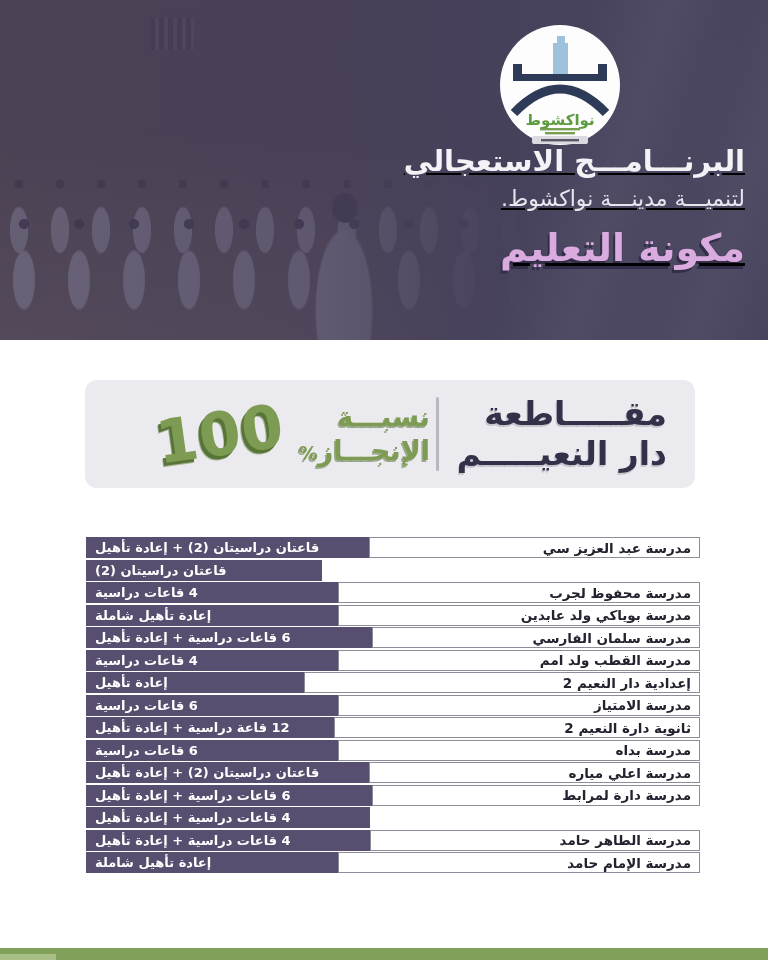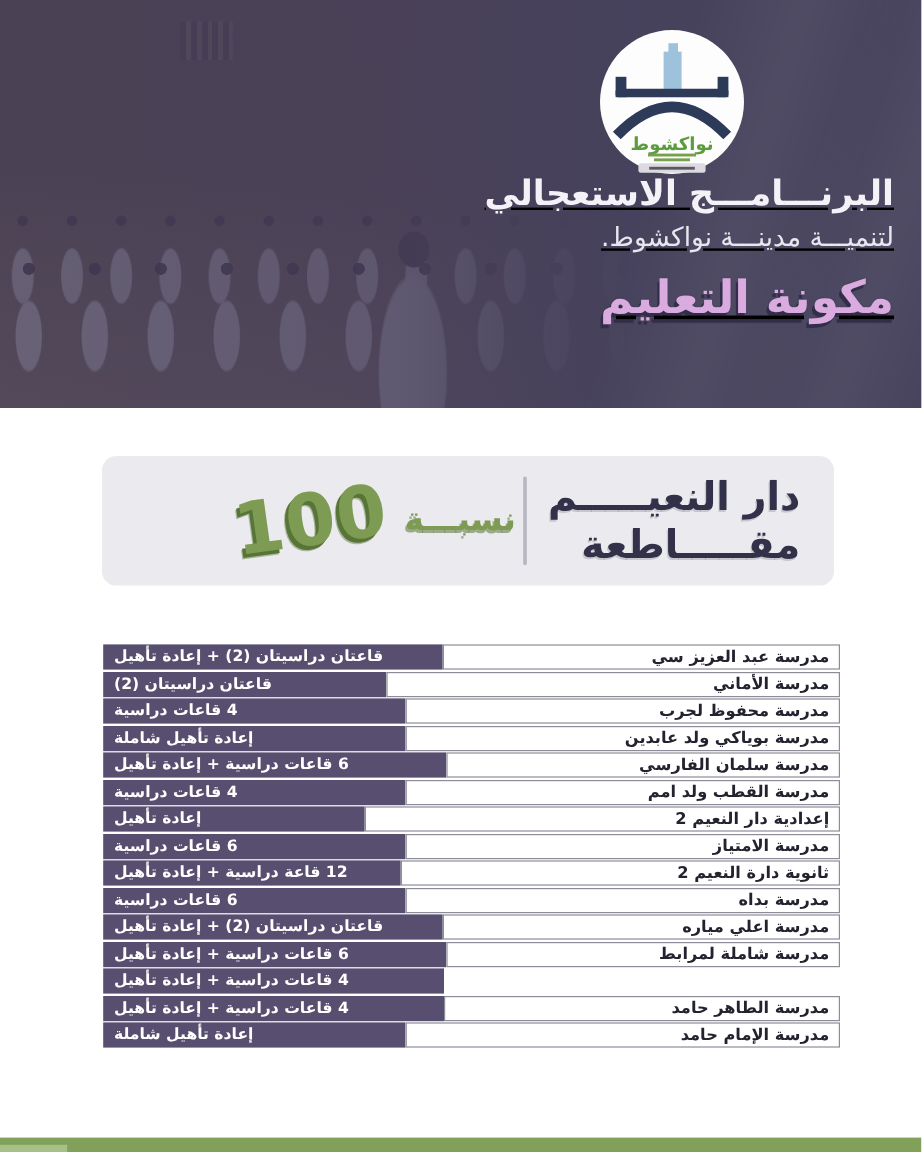--- a/index.html
+++ b/index.html
@@ -113,49 +113,47 @@
 
     <div class="header-titles">
       <div class="program-title">البرنـــامـــج الاستعجالي</div>
       <div class="program-subtitle">لتنميـــة مدينـــة نواكشوط.</div>
       <div class="component-title">مكونة التعليم</div>
     </div>
   </div>
 
   <div class="panel">
     <div class="district">
+      <div>مقـــــاطعة</div>
       <div>دار النعيـــــم</div>
-      <div>مقـــــاطعة</div>
     </div>
     <div class="vdivider"></div>
     <div class="rate">
       <div class="rate-labels">
         <div>نسبـــة</div>
+        <div><span>الإنجـــاز</span><span class="pct">%</span></div>
       </div>
       <div class="rate-value">100</div>
     </div>
   </div>
 
   <div class="table">
     <div class="row">
       <div class="badge" style="width: 283px;">
         <span>قاعتان دراسيتان (2) + إعادة تأهيل</span>
       </div>
       <div class="namebox">
         <span>مدرسة عبد العزيز سي</span>
       </div>
     </div>
 
     <div class="row">
       <div class="badge" style="width: 236px;">
         <span>قاعتان دراسيتان (2)</span>
       </div>
-      <div class="namebox">
-        <span>مدرسة الأماني</span>
-      </div>
     </div>
 
     <div class="row">
       <div class="badge" style="width: 252px;">
         <span>4 قاعات دراسية</span>
       </div>
       <div class="namebox">
         <span>مدرسة محفوظ لجرب</span>
       </div>
     </div>
@@ -230,21 +228,21 @@
       <div class="namebox">
         <span>مدرسة اعلي مياره</span>
       </div>
     </div>
 
     <div class="row">
       <div class="badge" style="width: 286px;">
         <span>6 قاعات دراسية + إعادة تأهيل</span>
       </div>
       <div class="namebox">
-        <span>مدرسة شاملة لمرابط</span>
+        <span>مدرسة دارة لمرابط</span>
       </div>
     </div>
 
     <div class="row">
       <div class="badge" style="width: 284px;">
         <span>4 قاعات دراسية + إعادة تأهيل</span>
       </div>
     </div>
 
     <div class="row">

